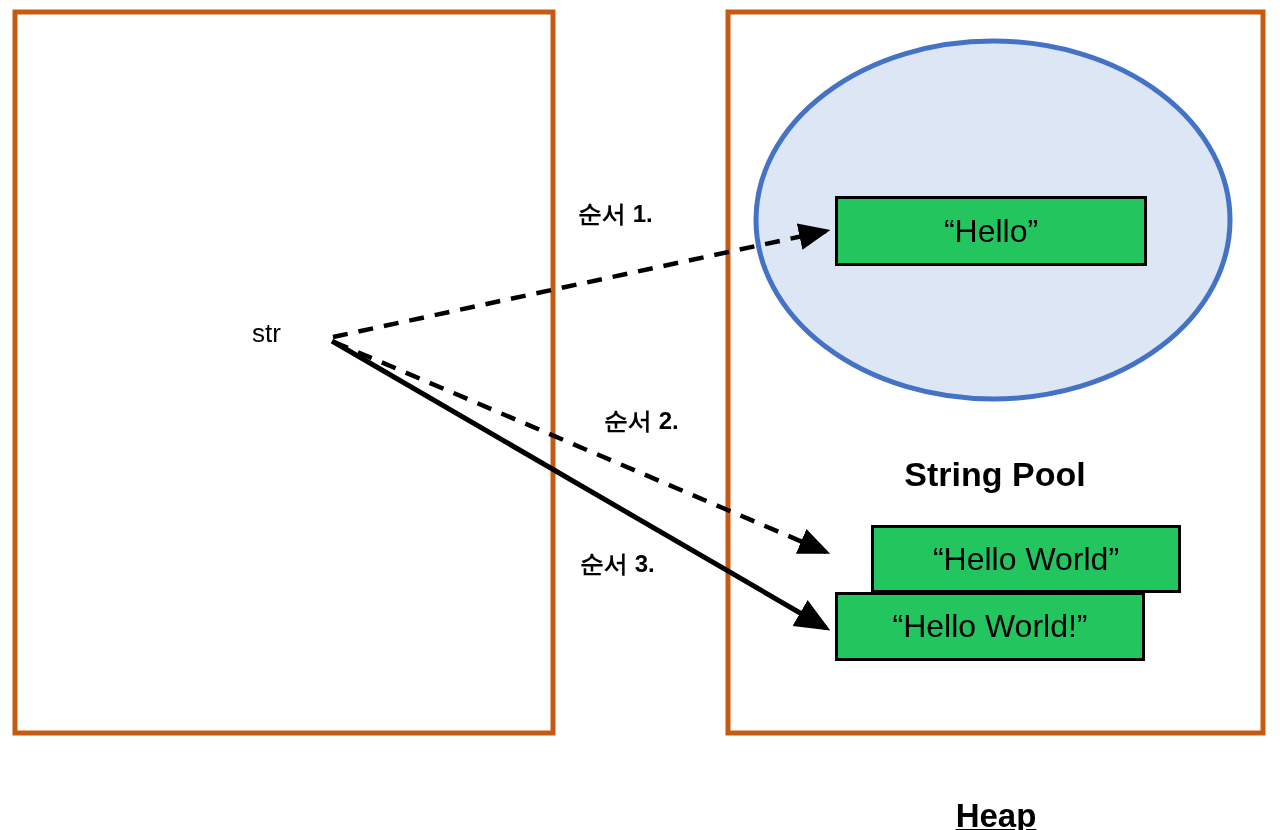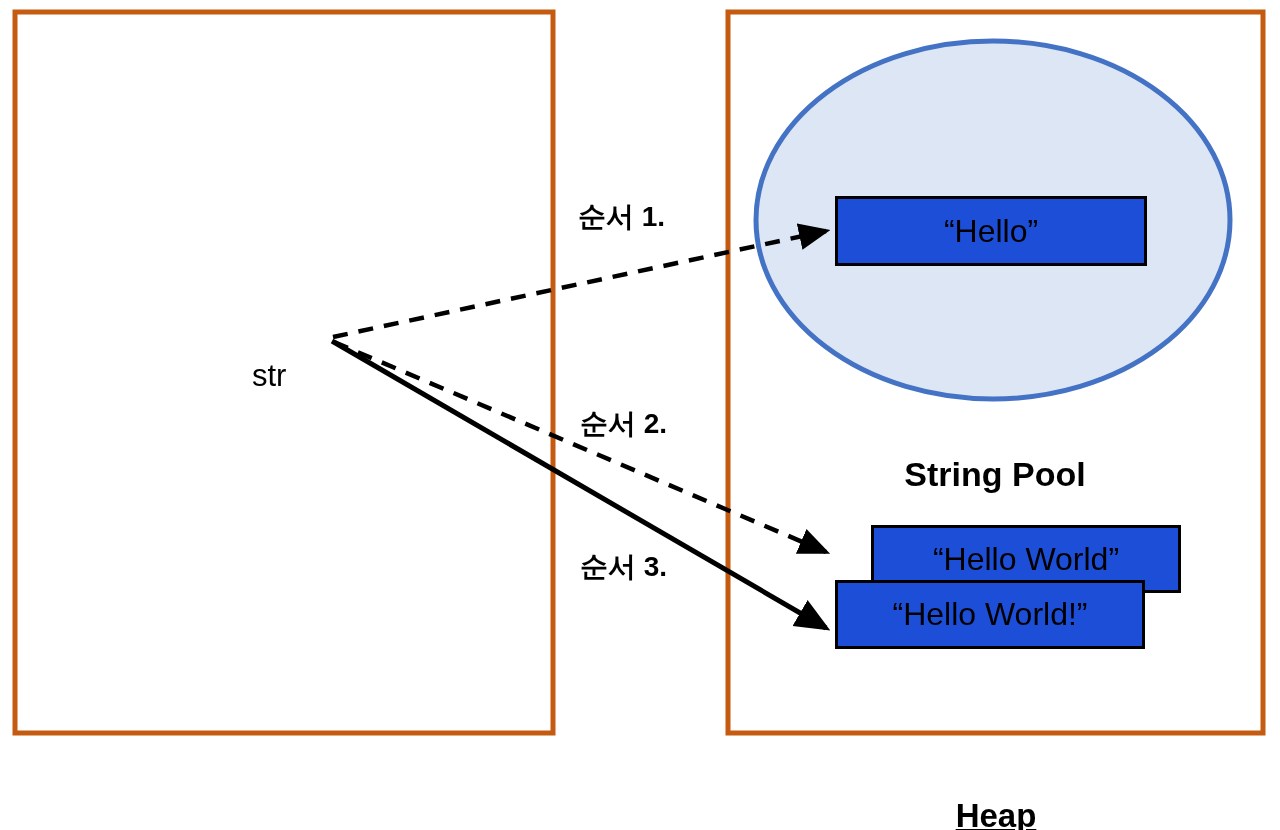--- a/index.html
+++ b/index.html
@@ -33,56 +33,55 @@
     white-space: nowrap;
     font-family: "Liberation Sans", sans-serif;
     margin-top: 45px;
   }
   #stack-label   { left: 0px;   top: 752px; width: 566px; }
   #heap-label    { left: 726px; top: 752px; width: 540px; text-decoration: underline; }
   #pool-label    { left: 760px; top: 410px; width: 470px; font-size: 34px; }
 
   .var-label {
     position: absolute;
-    font-size: 31px;
+    font-size: 26px;
     color: #000000;
     white-space: nowrap;
     font-family: "Liberation Sans", sans-serif;
-    margin-top: 40px;
   }
   #str-label { left: 252px; top: 318px; }
 
   .step-label {
     position: absolute;
-    font-size: 28px;
+    font-size: 24px;
     font-weight: bold;
     color: #000000;
     white-space: nowrap;
     font-family: "Liberation Sans", sans-serif;
   }
   #step-1 { left: 578px; top: 198px; }
-  #step-2 { left: 580px; top: 405px; }
+  #step-2 { left: 604px; top: 405px; }
   #step-3 { left: 580px; top: 548px; }
 
   .value-box {
     position: absolute;
     border: 3px solid #000000;
-    background: #1d4ed8;
+    background: #22c55e;
     box-sizing: border-box;
     display: flex;
     align-items: center;
     justify-content: center;
     font-size: 32px;
     color: #000000;
     font-family: "Liberation Sans", sans-serif;
     white-space: nowrap;
   }
   #hello-box        { left: 835px; top: 196px; width: 312px; height: 70px; }
   #helloworld-box   { left: 835px; top: 525px; width: 310px; height: 68px; margin-left: 36px; }
-  #helloworldx-box  { left: 835px; top: 580px; width: 310px; height: 69px; }
+  #helloworldx-box  { left: 835px; top: 592px; width: 310px; height: 69px; }
 </style>
 </head>
 <body>
 
 <div id="canvas">
 
   <svg id="diagram-svg" viewBox="0 0 1280 830" xmlns="http://www.w3.org/2000/svg">
     <defs>
       <marker id="arrowhead" markerWidth="7" markerHeight="7" refX="6" refY="3.2" orient="auto" markerUnits="strokeWidth">
         <path d="M0,0.2 L7,3.2 L0,6.2 z" fill="#000000"></path>

